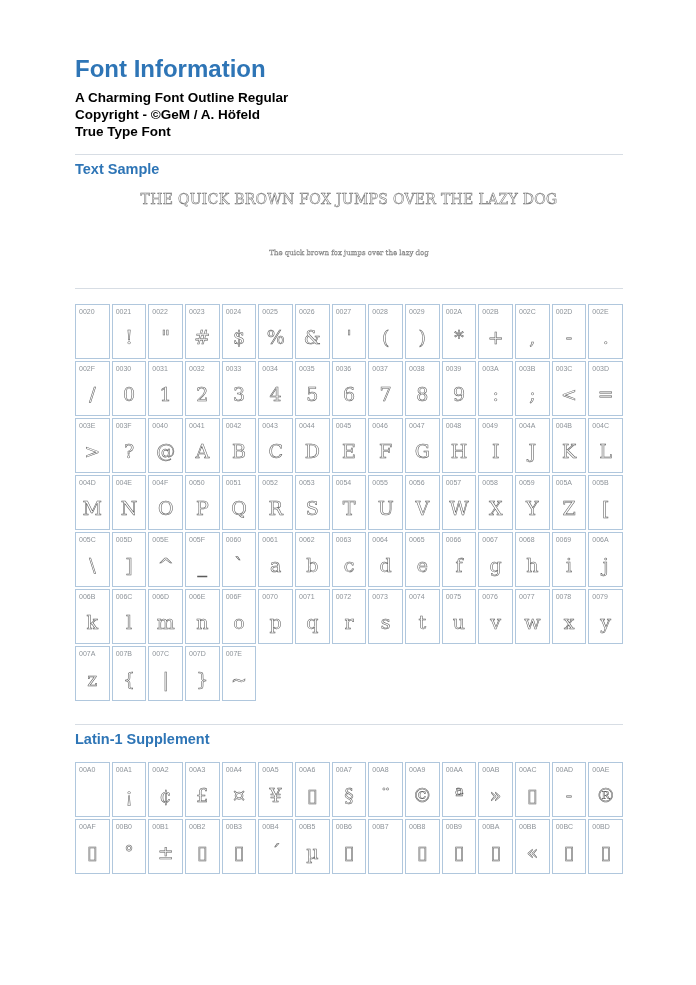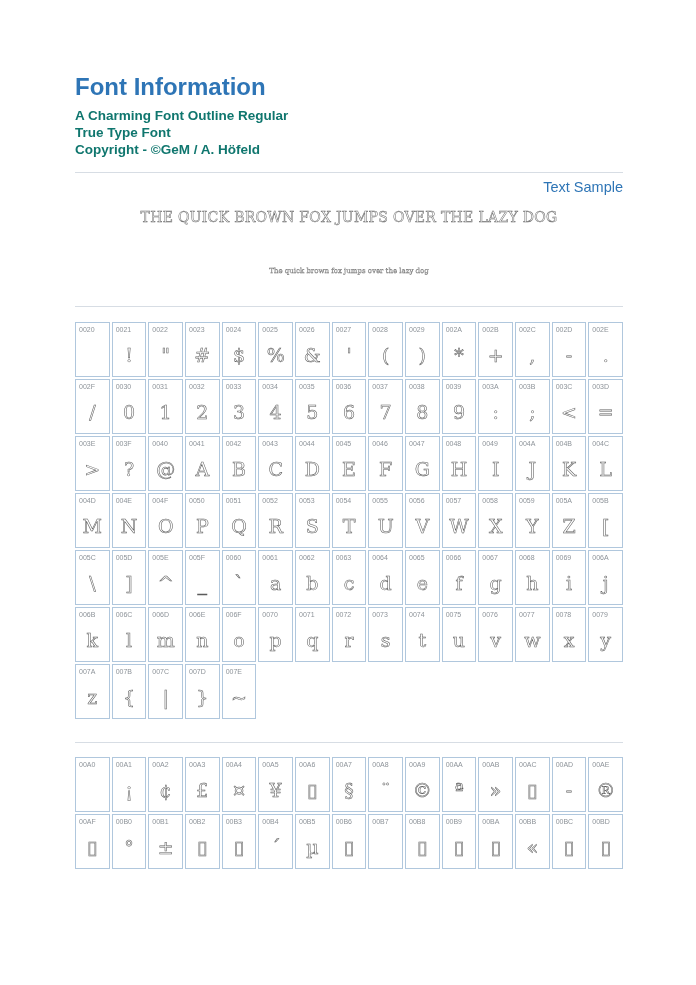--- a/index.html
+++ b/index.html
@@ -1,34 +1,34 @@
 <!DOCTYPE html>
 <html><head>
 <meta charset="utf-8">
 <style>
   html,body{margin:0;padding:0;}
   body{
     width:696px;height:985px;background:#ffffff;
     font-family:"Liberation Sans", sans-serif;
     position:relative;overflow:hidden;
   }
-  .content{position:absolute;left:75px;top:55px;width:548px;margin-top:18px;}
+  .content{position:absolute;left:75px;top:55px;width:548px;}
   .page-title{
     font-size:24px;font-weight:bold;color:#2E75B6;
     line-height:28px;letter-spacing:0;
   }
   .meta{margin-top:6px;}
-  .meta div{font-size:13.5px;font-weight:bold;color:#0f766e;line-height:17px;}
+  .meta div{font-size:13.5px;font-weight:bold;color:#000000;line-height:17px;}
   .divider{border:none;border-top:1px solid #d7dde4;margin:0;height:0;}
   .d1{margin-top:14px;}
   .d2{margin-top:30px;}
   .d3{margin-top:23px;}
   h2.section-heading{
-    font-size:14.5px;font-weight:normal;color:#2E75B6;
-    margin:6px 0 0 0;line-height:17px;text-align:right;
+    font-size:14.5px;font-weight:bold;color:#2E75B6;
+    margin:6px 0 0 0;line-height:17px;
   }
   .sample-large{
     margin-top:12px;text-align:center;font-size:14px;line-height:18px;
     font-family:"DejaVu Serif", serif;color:#6a6a6a;letter-spacing:0.3px;
   }
   .sample-small{
     margin-top:40px;text-align:center;font-size:7px;line-height:10px;
     font-family:"DejaVu Serif", serif;color:#6a6a6a;
   }
   .glyph-grid{
@@ -58,22 +58,22 @@
 </style>
 </head>
 <body>
 
 <div class="content">
 
   <div class="page-title">Font Information</div>
 
   <div class="meta">
     <div>A Charming Font Outline Regular</div>
+    <div>Copyright - ©GeM / A. Höfeld</div>
     <div>True Type Font</div>
-    <div>Copyright - ©GeM / A. Höfeld</div>
   </div>
 
   <hr class="divider d1">
   <h2 class="section-heading">Text Sample</h2>
   <div class="sample-large">THE QUICK BROWN FOX JUMPS OVER THE LAZY DOG</div>
   <div class="sample-small">The quick brown fox jumps over the lazy dog</div>
 
   <hr class="divider d2">
   <div class="glyph-grid">
 
@@ -737,20 +737,21 @@
 
       <div class="cell">
         <div class="code">007E</div>
         <div class="glyphwrap">
           <span class="glyph-char">~</span>
         </div>
       </div>
     </div>
 
   <hr class="divider d3">
+  <h2 class="section-heading">Latin-1 Supplement</h2>
   <div class="glyph-grid latin1">
 
       <div class="cell">
         <div class="code">00A0</div>
         <div class="glyphwrap">
           <span class="glyph-char"></span>
         </div>
       </div>
 
       <div class="cell">

